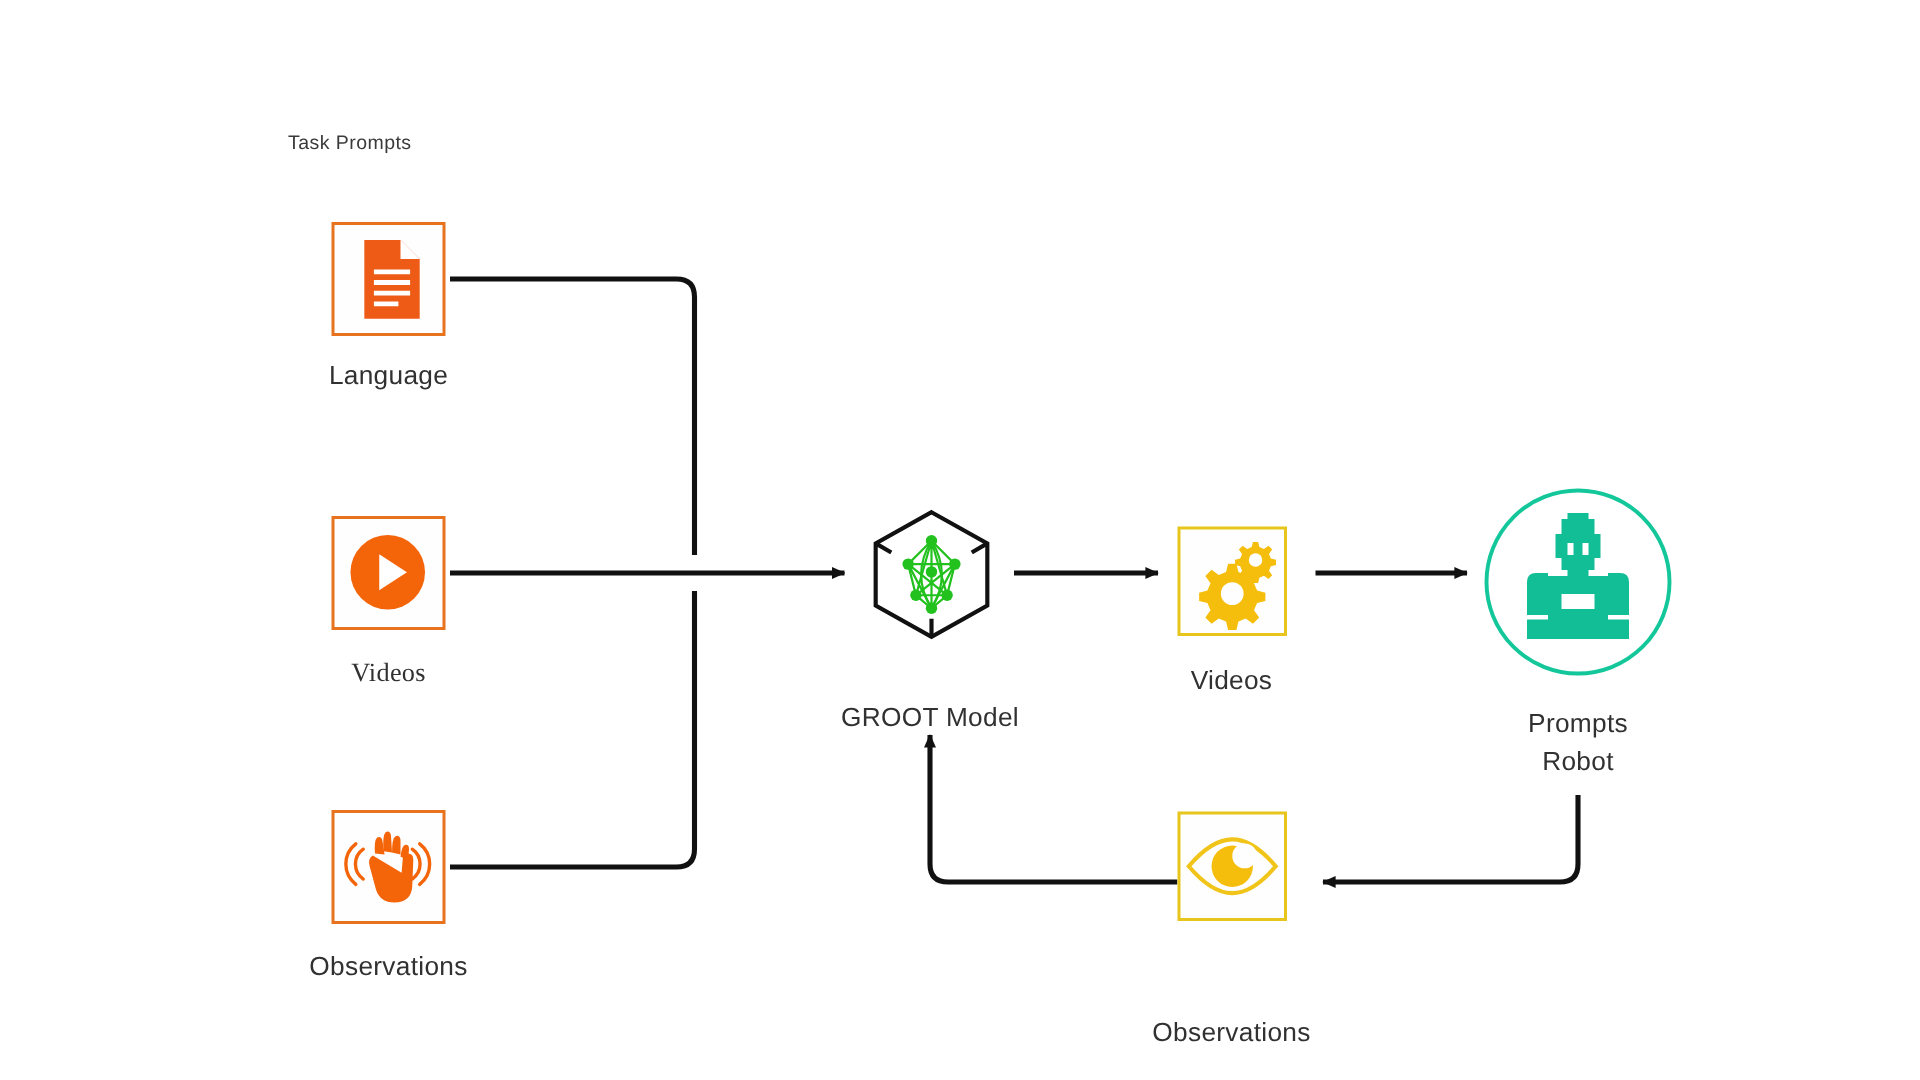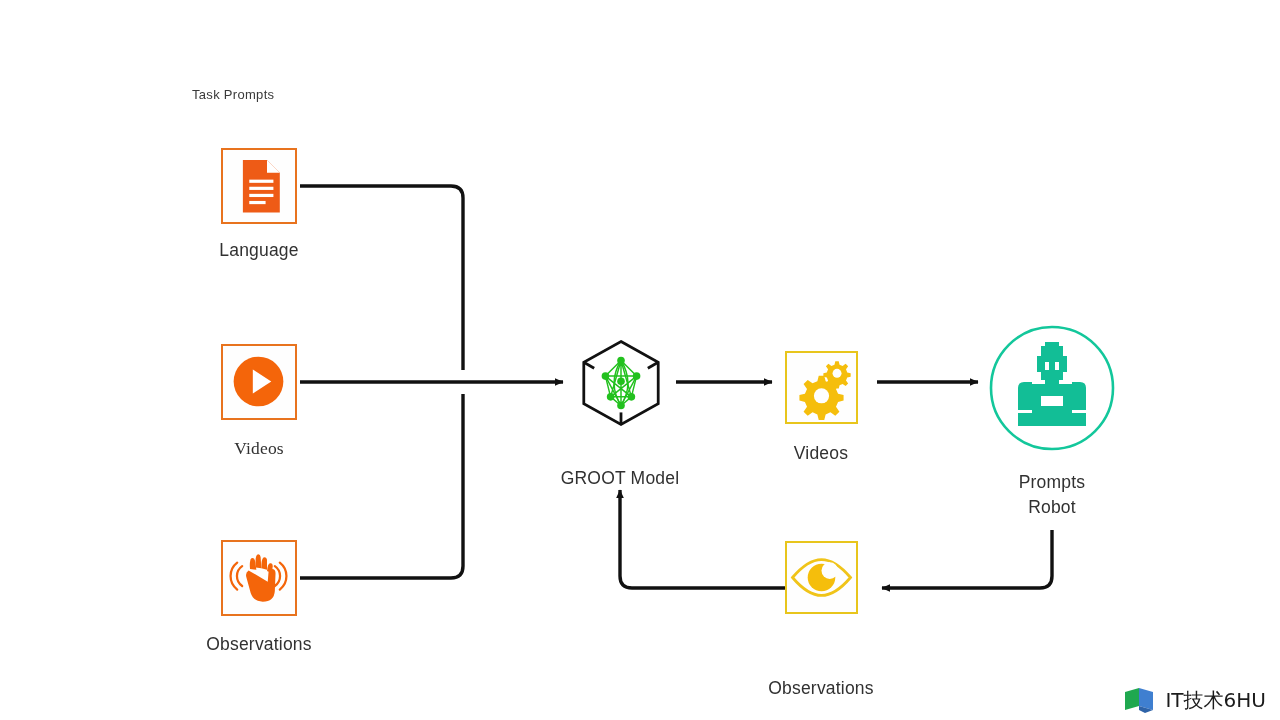--- a/index.html
+++ b/index.html
@@ -226,22 +226,14 @@
       <svg width="69" height="69" viewBox="0 0 100 100">
         <path d="M8,50 Q30,24 50,24 Q70,24 92,50 Q70,76 50,76 Q30,76 8,50 Z" fill="none" stroke="#F0C419" stroke-width="4"></path>
         <path d="M50,30 a20,20 0 1 0 0,40 a20,20 0 1 0 0,-40 Z" fill="#F5BE0C"></path>
         <path d="M62,28 a13,13 0 0 0 11,13 a13,13 0 0 1 -13,-13 Z" fill="#fefefe"></path>
         <circle cx="62" cy="40" r="12" fill="#fefefe"></circle>
       </svg>
     </div>
     <div class="label" style="left:721px; top:632px; width:200px;margin-top:44px;">Observations</div>
   </div>
 
-  <div id="watermark">
-    <svg width="36" height="28" viewBox="0 0 36 28">
-      <path d="M2,6 L16,2 L16,20 L2,24 Z" fill="#1FA84F"></path>
-      <path d="M16,2 L30,6 L30,24 L16,20 Z" fill="#3F7FD0"></path>
-      <path d="M16,20 L30,24 L22,27 L16,24 Z" fill="#2E63A8"></path>
-    </svg>
-    <span class="wm-text">IT技术6HU</span>
-  </div>
 
 </div>
 
 </body></html>

